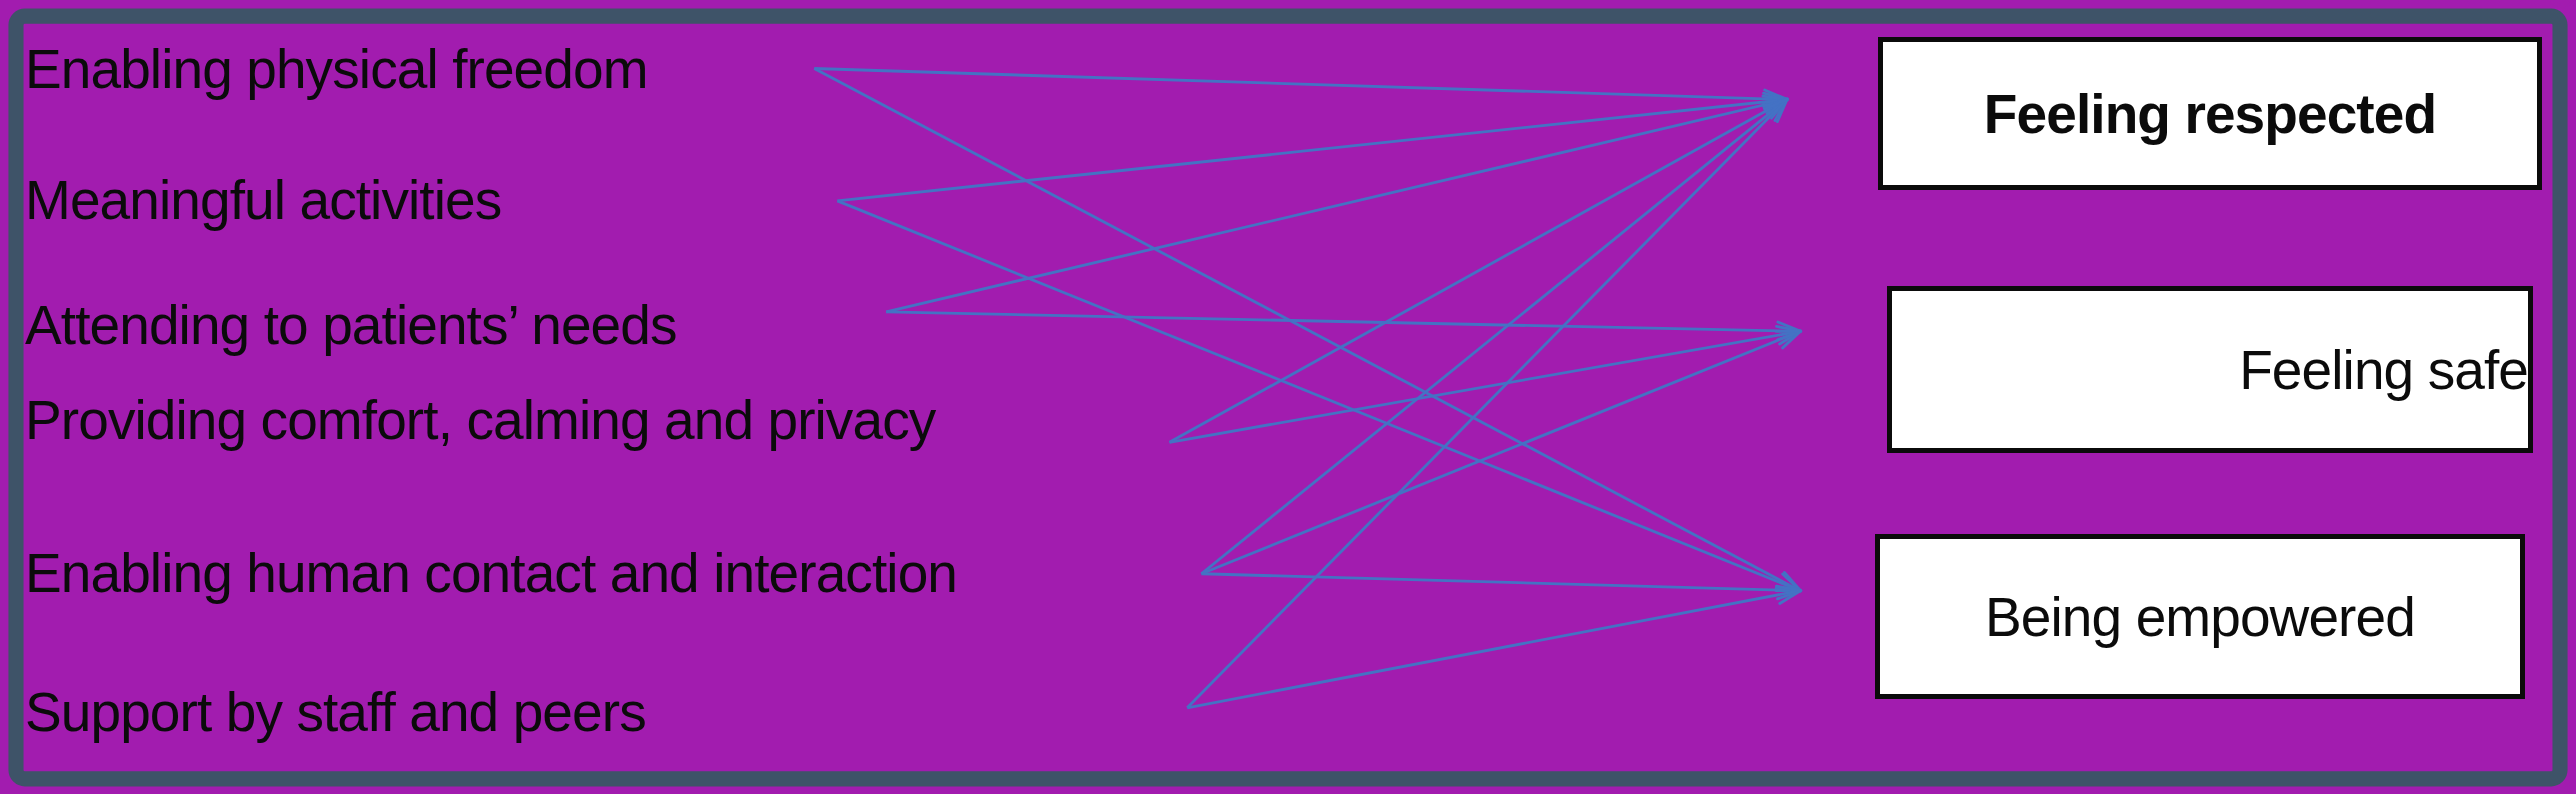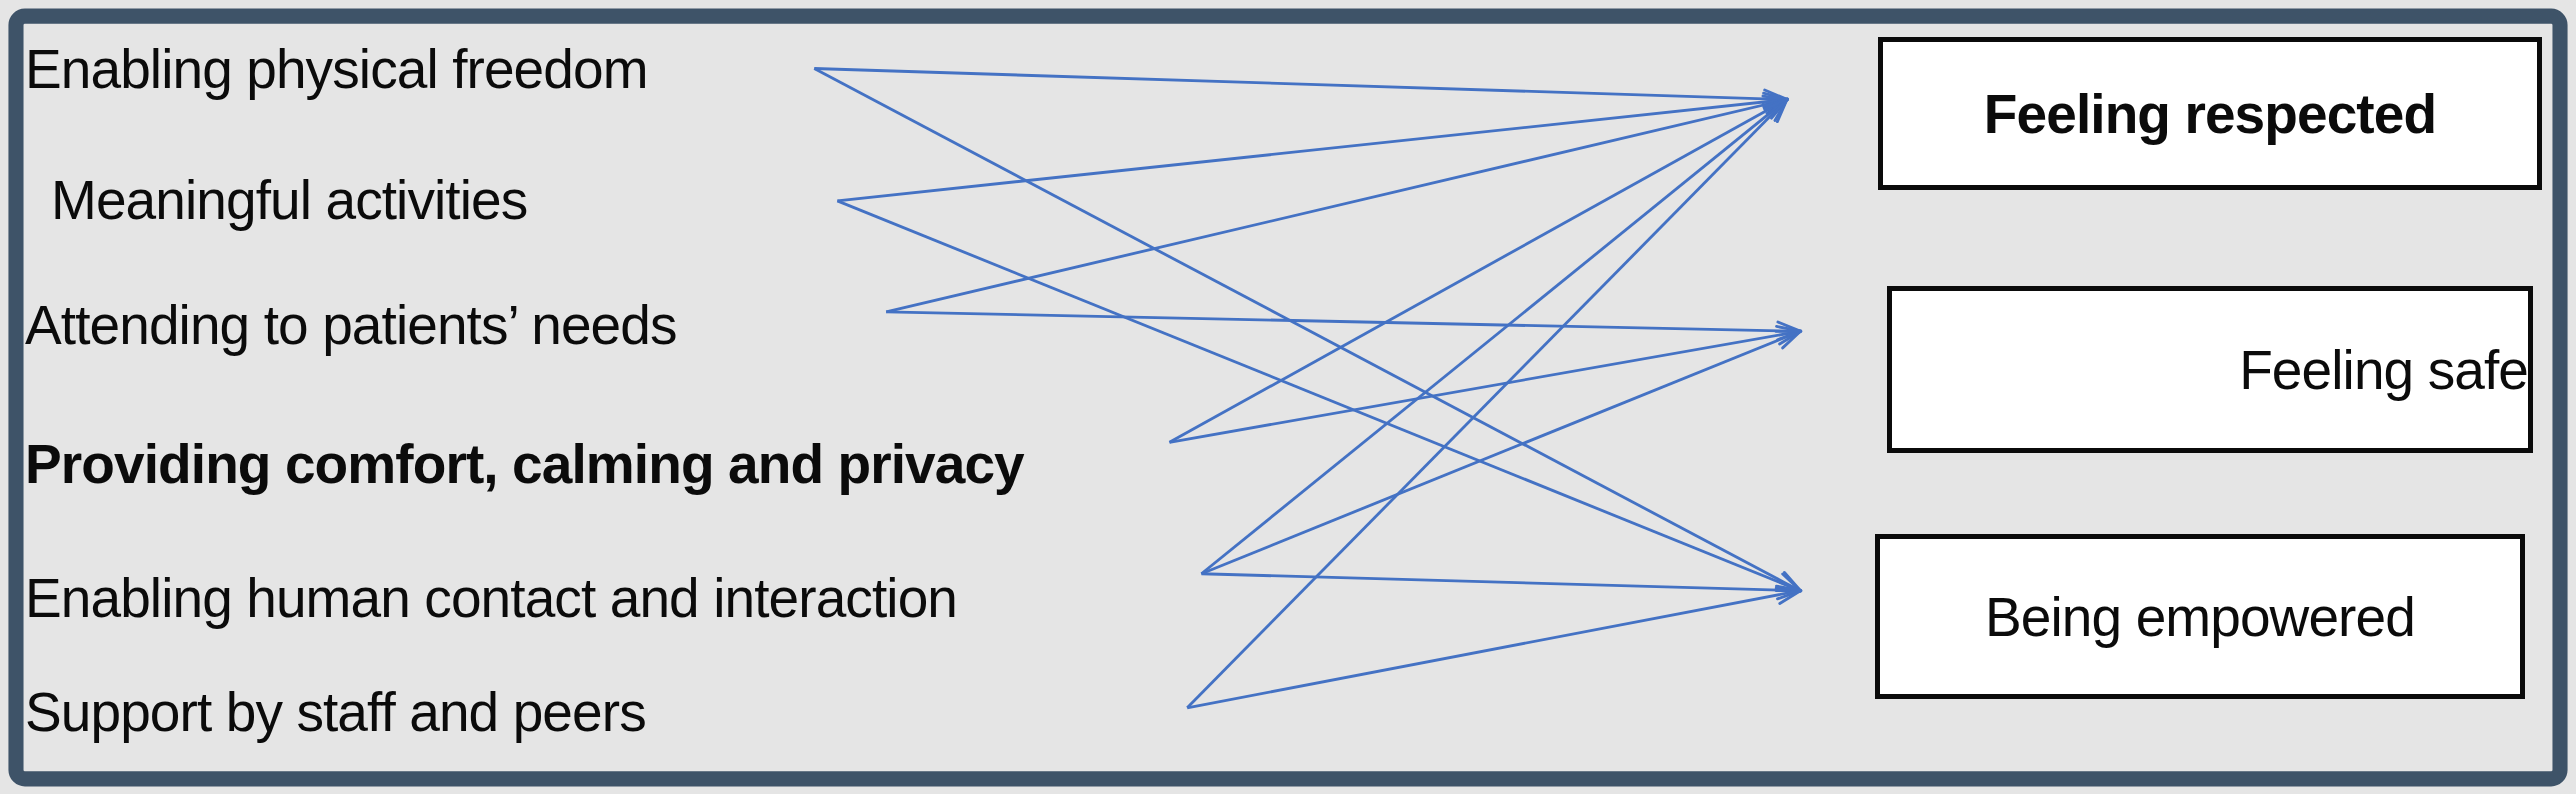--- a/index.html
+++ b/index.html
@@ -5,21 +5,21 @@
   html, body {
     margin: 0;
     padding: 0;
     background: #ffffff;
     font-family: "Liberation Sans", sans-serif;
   }
   .figure {
     position: relative;
     width: 2576px;
     height: 795px;
-    background: #e5e5e5;
+    background: #a21caf;
     overflow: hidden;
   }
   .edges-svg {
     position: absolute;
     left: 0;
     top: 0;
     width: 2576px;
     height: 795px;
     display: block;
   }
@@ -71,24 +71,24 @@
         <line x1="1353" y1="646" x2="2027" y2="373" stroke="#4472C4" stroke-width="3.2" marker-end="url(#arrow-head)"></line>
         <line x1="1353" y1="646" x2="2027" y2="665" stroke="#4472C4" stroke-width="3.2" marker-end="url(#arrow-head)"></line>
         <line x1="1337" y1="797" x2="2012" y2="112" stroke="#4472C4" stroke-width="3.2" marker-end="url(#arrow-head)"></line>
         <line x1="1337" y1="797" x2="2027" y2="665" stroke="#4472C4" stroke-width="3.2" marker-end="url(#arrow-head)"></line>
       </g>
     <rect id="outer-border" x="18" y="18" width="2865" height="859" rx="10" fill="none" stroke="#3E5368" stroke-width="17"></rect>
   </svg>
 
   <div id="left-items">
       <div class="left-item" style="top: 33px; color: rgb(11, 11, 11);">Enabling physical freedom</div>
-      <div class="left-item" style="top: 164px; color: rgb(11, 11, 11); padding-left: 26px;">Meaningful activities</div>
+      <div class="left-item" style="top: 164px; color: rgb(11, 11, 11);">Meaningful activities</div>
       <div class="left-item" style="top: 289px; color: rgb(11, 11, 11); text-align: center;">Attending to patients’ needs</div>
-      <div class="left-item" style="top: 428px; color: rgb(11, 11, 11); font-weight: bold;">Providing comfort, calming and privacy</div>
-      <div class="left-item" style="top: 537px; color: rgb(11, 11, 11); margin-top: 25px;">Enabling human contact and interaction</div>
+      <div class="left-item" style="top: 384px; color: rgb(11, 11, 11);">Providing comfort, calming and privacy</div>
+      <div class="left-item" style="top: 537px; color: rgb(11, 11, 11);">Enabling human contact and interaction</div>
       <div class="left-item" style="top: 676px; color: rgb(11, 11, 11);">Support by staff and peers</div>
     </div>
   <div id="right-boxes">
       <div class="outcome-box" style="left: 1878px; top: 37px; width: 664px; height: 153px; border-color: rgb(11, 11, 11); font-weight: bold;">
         <span>Feeling respected</span>
       </div>
       <div class="outcome-box" style="left: 1887px; top: 286px; width: 646px; height: 167px; border-color: rgb(11, 11, 11); justify-content: flex-end;">
         <span>Feeling safe</span>
       </div>
       <div class="outcome-box" style="left: 1875px; top: 534px; width: 650px; height: 165px; border-color: rgb(11, 11, 11);">

